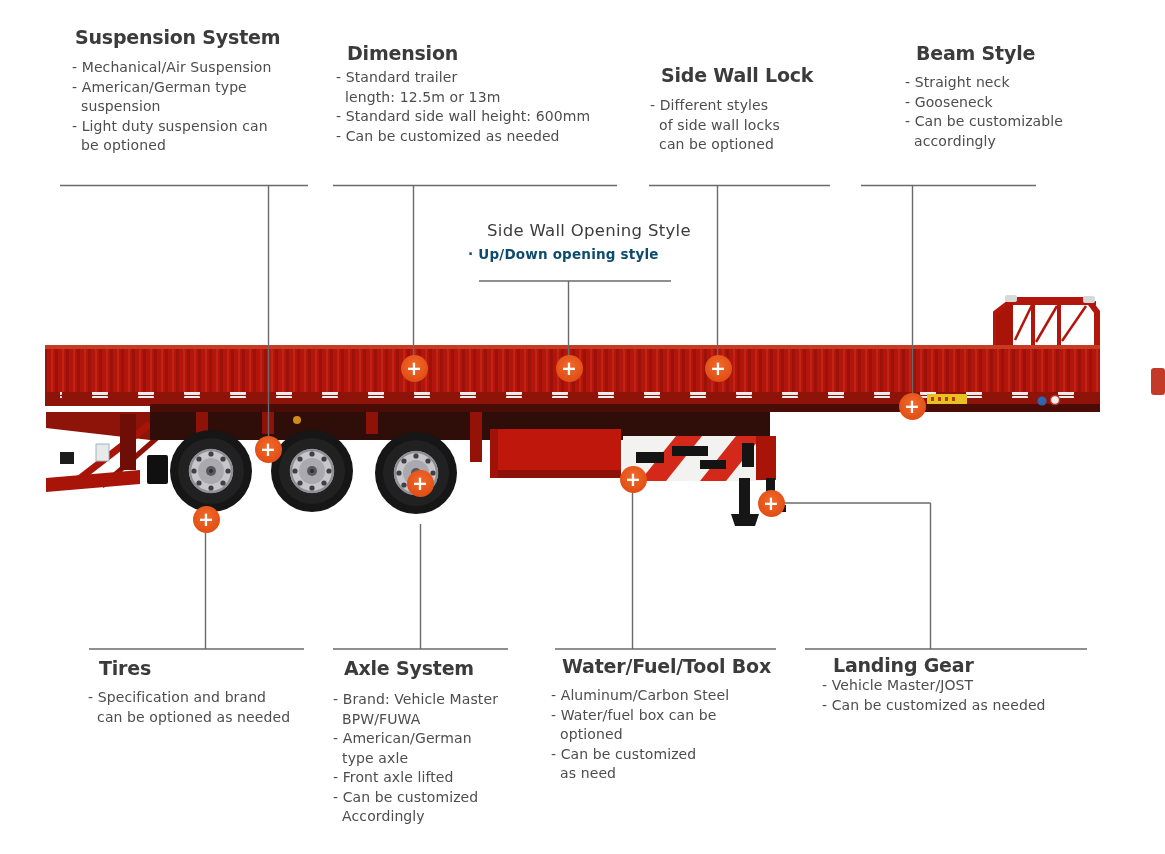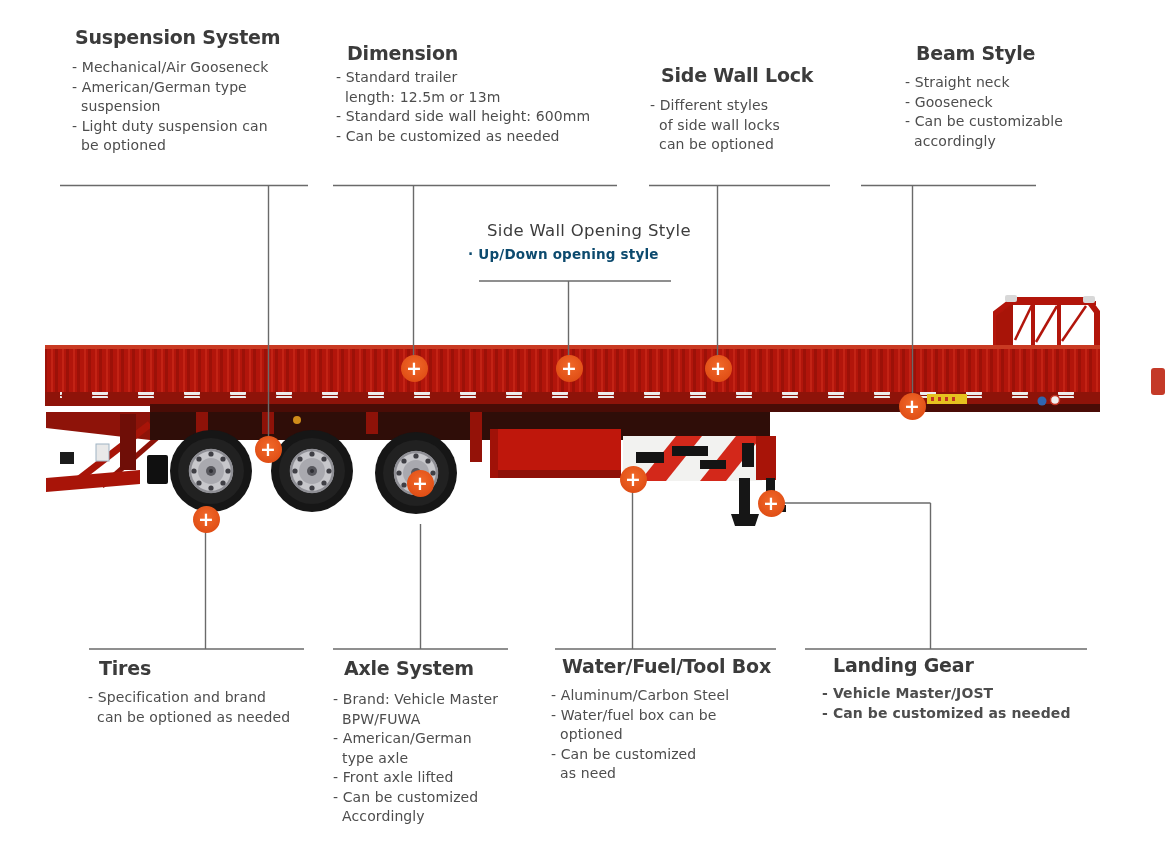--- a/index.html
+++ b/index.html
@@ -169,21 +169,21 @@
       <div class="marker" style="left: 555.5px; top: 354.5px;">+</div>
       <div class="marker" style="left: 704.5px; top: 354.5px;">+</div>
       <div class="marker" style="left: 898.5px; top: 392.5px;">+</div>
       <div class="marker" style="left: 619.5px; top: 465.5px;">+</div>
       <div class="marker" style="left: 757.5px; top: 489.5px;">+</div>
     </div>
 
   <section class="sec" style="left:72px;top:26px;">
     <h3 class="ind-sm">Suspension System</h3>
     <div class="list">
-        <div class="tline">- Mechanical/Air Gooseneck</div>
+        <div class="tline">- Mechanical/Air Suspension</div>
         <div class="tline">- American/German type</div>
         <div class="tline">  suspension</div>
         <div class="tline">- Light duty suspension can</div>
         <div class="tline">  be optioned</div>
       </div>
   </section>
 
   <section class="sec" style="left:336px;top:42px;">
     <h3 class="ind">Dimension</h3>
     <div class="list" style="margin-top:4px;">
@@ -243,19 +243,19 @@
         <div class="tline">- Aluminum/Carbon Steel</div>
         <div class="tline">- Water/fuel box can be</div>
         <div class="tline">  optioned</div>
         <div class="tline">- Can be customized</div>
         <div class="tline">  as need</div>
       </div>
   </section>
 
   <section class="sec" style="left:822px;top:654px;">
     <h3 class="ind">Landing Gear</h3>
-    <div class="list" style="margin-top:8px;font-weight:bold;">
+    <div class="list" style="margin-top:0;">
         <div class="tline">- Vehicle Master/JOST</div>
         <div class="tline">- Can be customized as needed</div>
       </div>
   </section>
 
 </div>
 
 </body></html>

